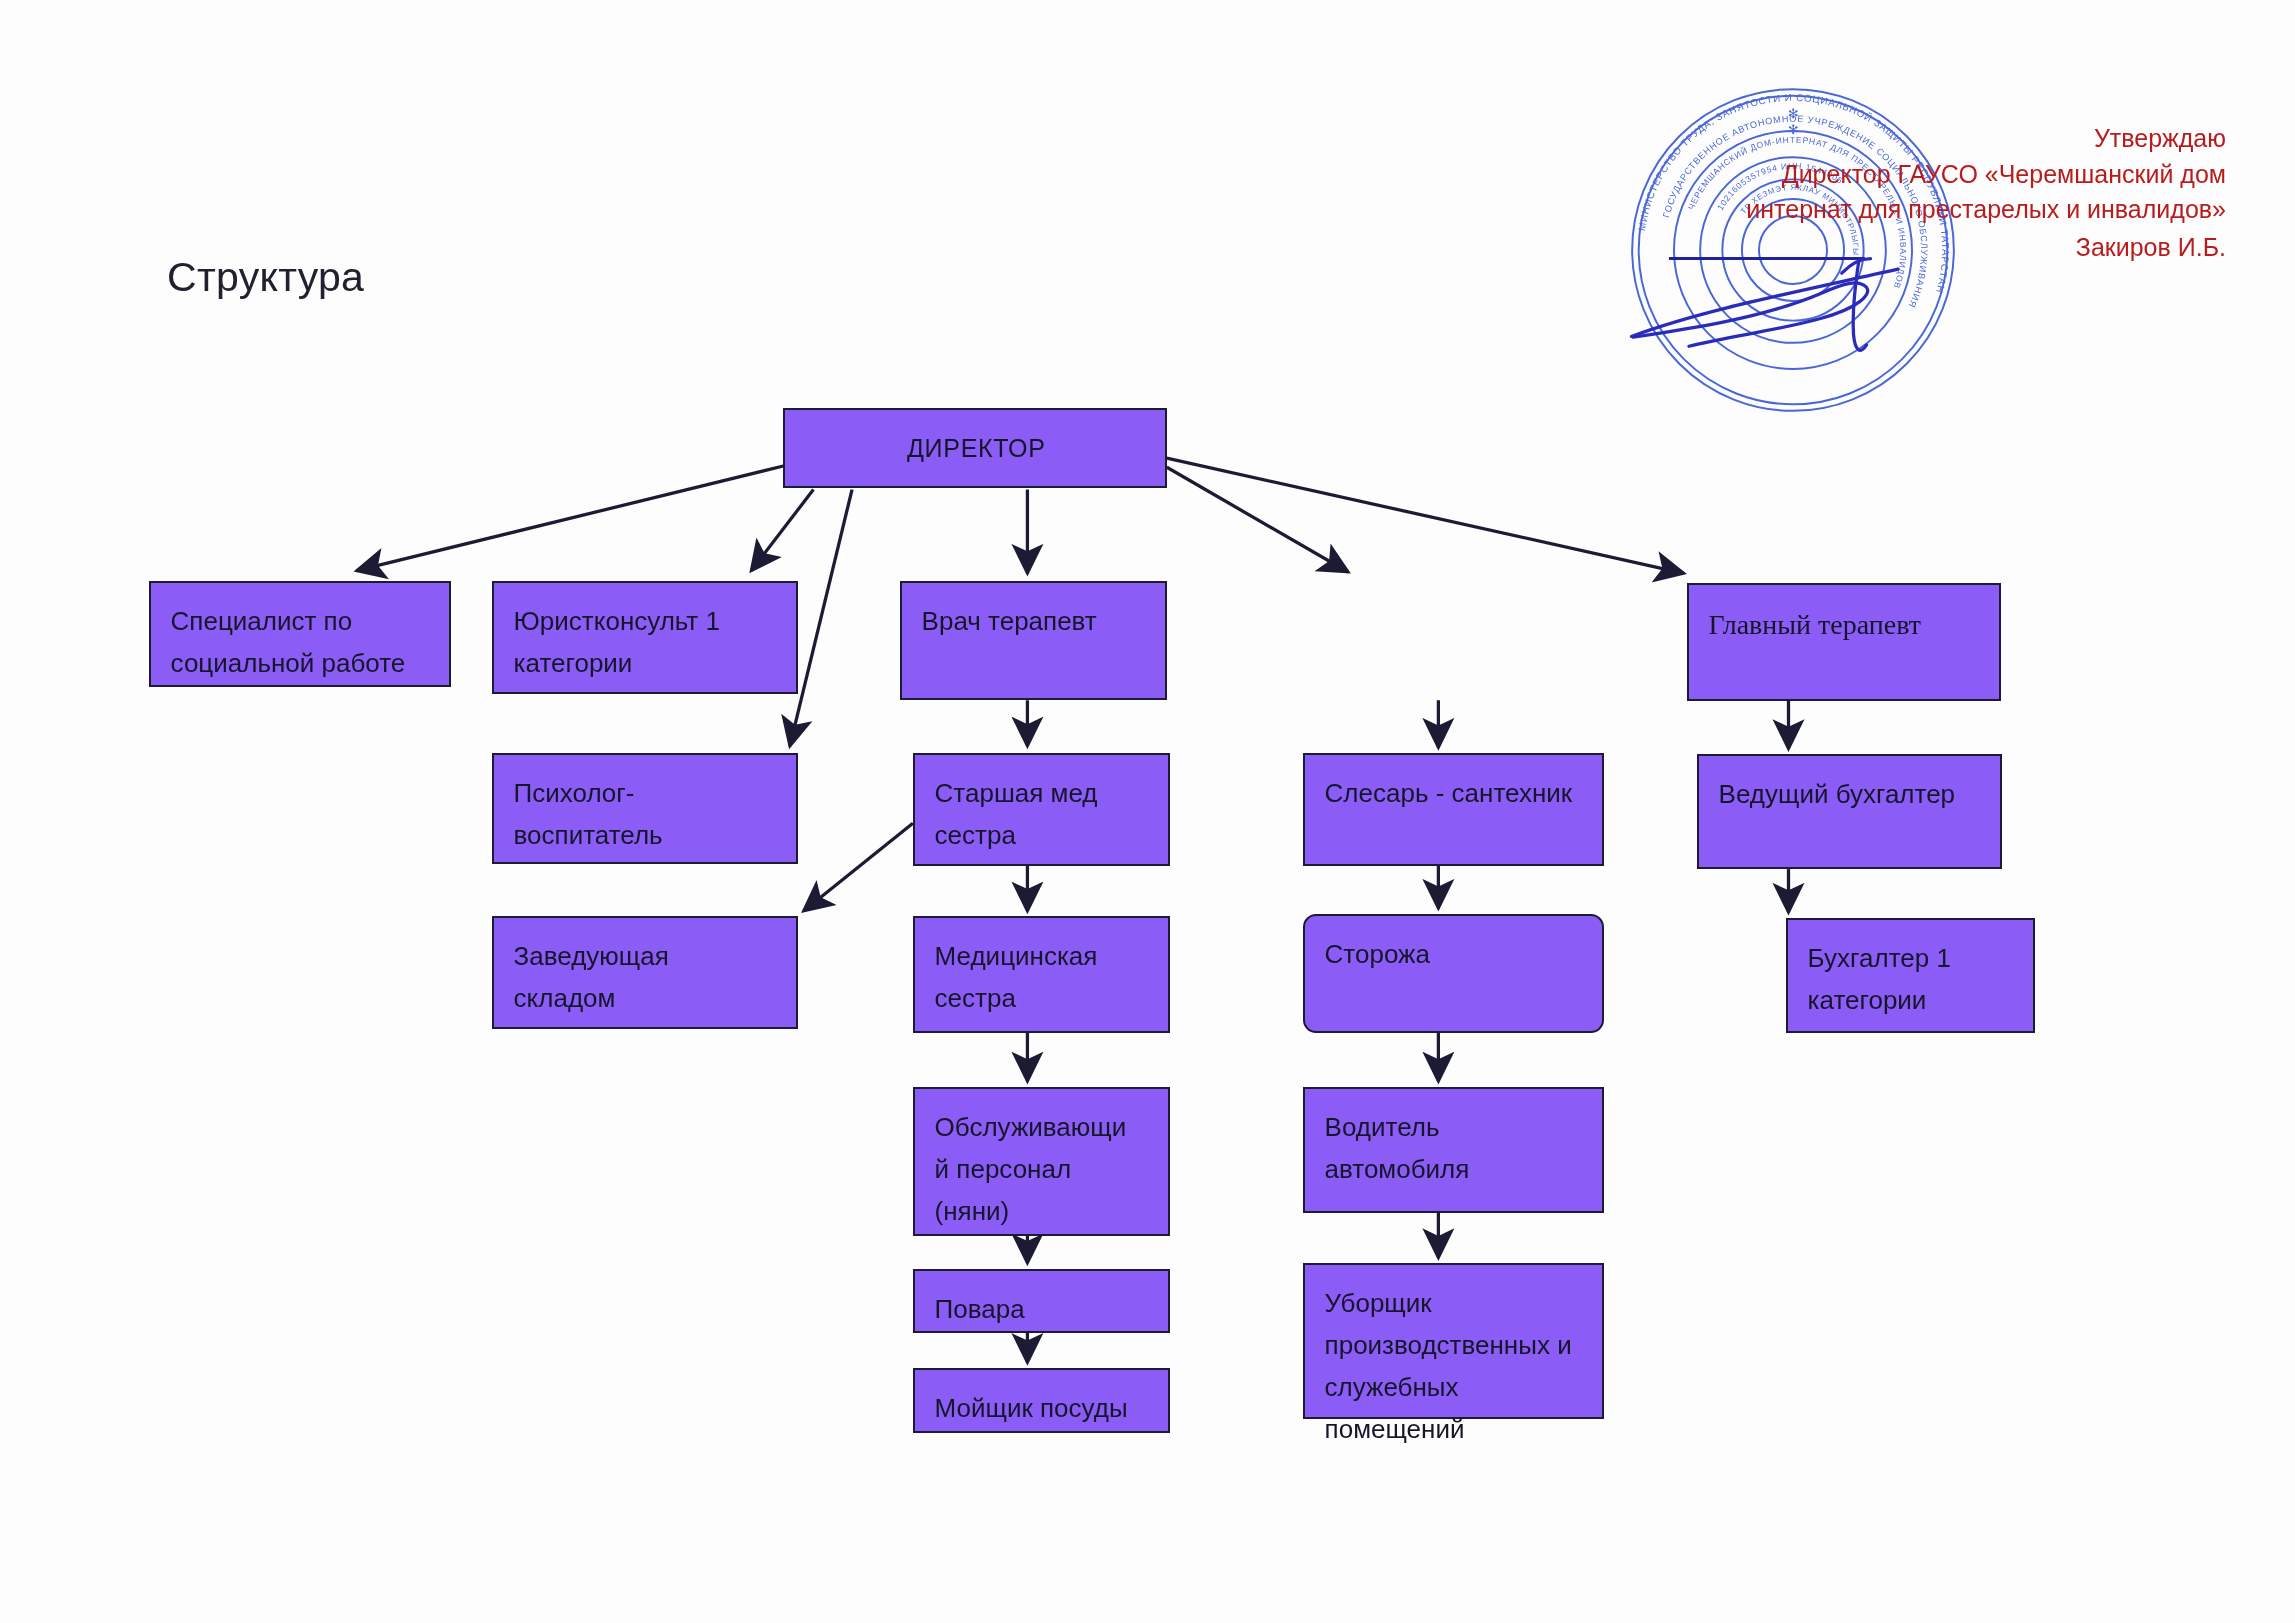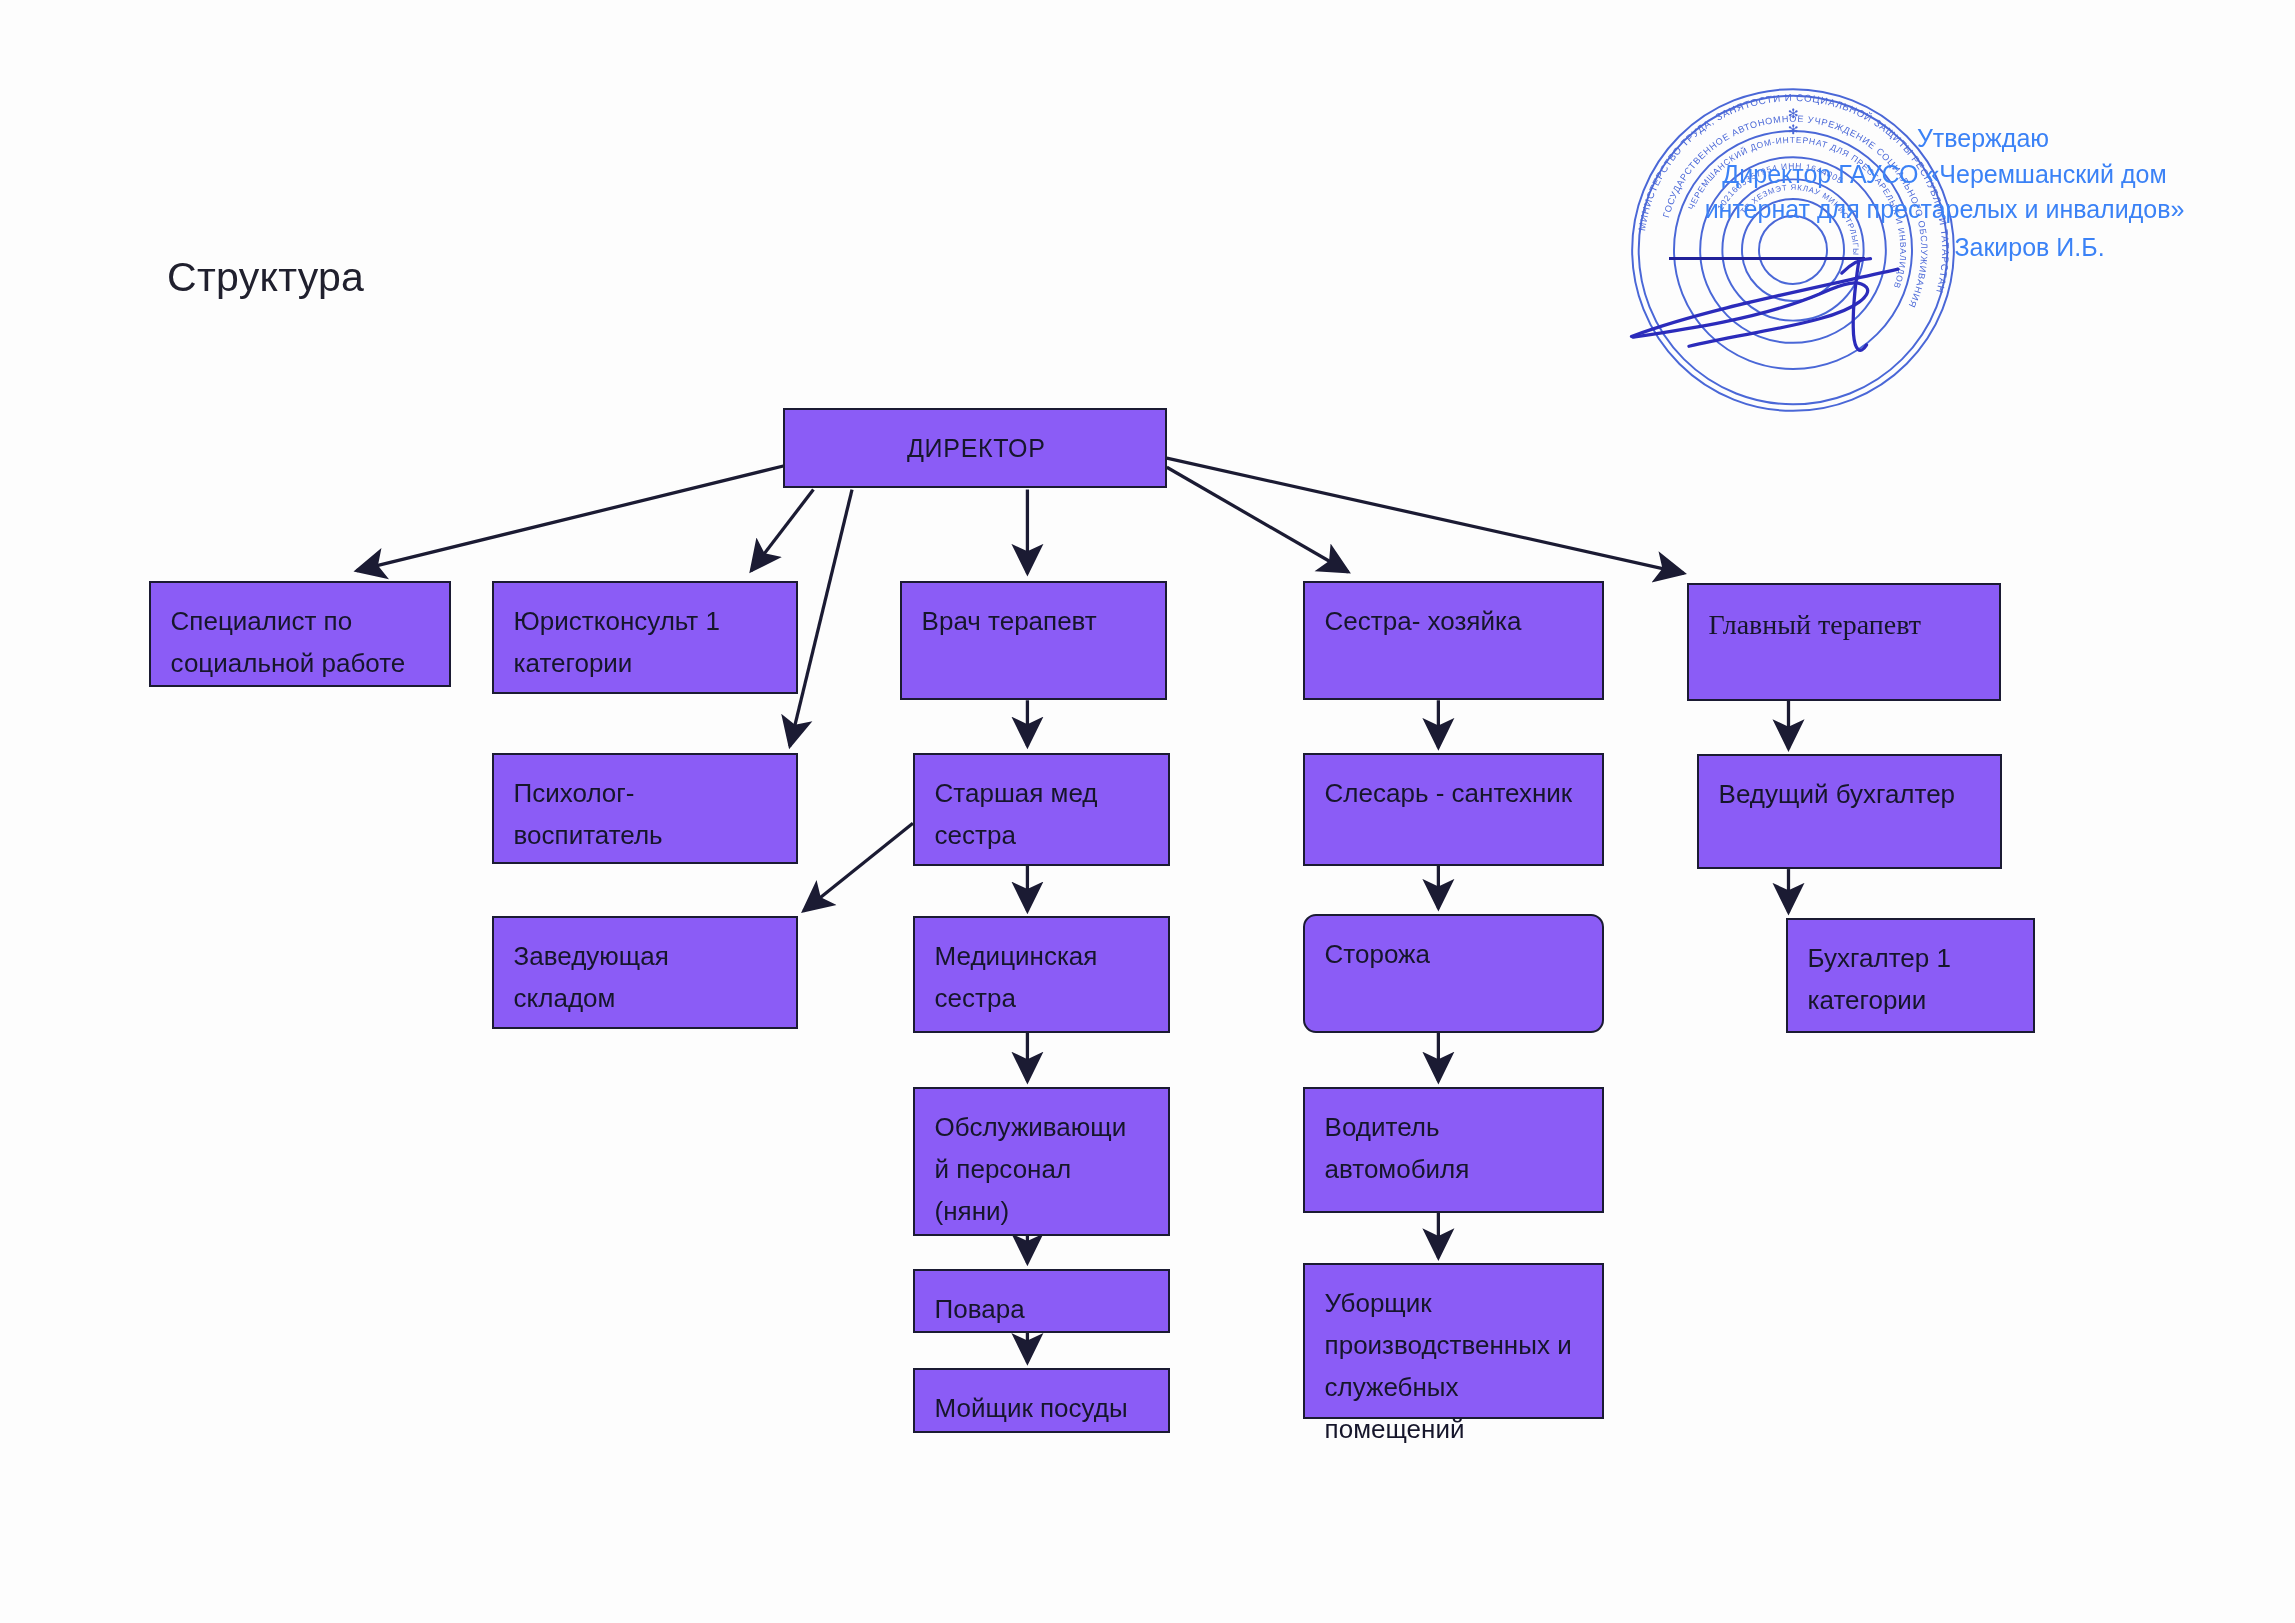--- a/index.html
+++ b/index.html
@@ -30,23 +30,23 @@
   }
 
   
   #approval-block {
     position: absolute;
     left: 1663px;
     top: 121px;
     width: 563px;
     font-size: 25px;
     line-height: 1.42;
-    color: #3b82f6;
+    color: #b91c1c;
     z-index: 6;
-    text-align: center;
+    text-align: right;
   }
   #approval-block .appr-line { white-space: nowrap; }
   #approval-block .appr-line.indent-1 { padding-left: 77px; }
   #approval-block .appr-line.signer {
     padding-left: 170px;
     margin-top: 2.6px;
   }
 
   
   #signature-rule {
@@ -228,23 +228,20 @@
         <span class="node-label">Специалист по
 социальной работе</span>
       </div>
       <div class="node" style="left: 492px; top: 581px; width: 306px; height: 113px;">
         <span class="node-label">Юристконсульт 1
 категории</span>
       </div>
       <div class="node" style="left: 900px; top: 581px; width: 267px; height: 119px;">
         <span class="node-label">Врач терапевт</span>
       </div>
-      <div class="node" style="left: 1303px; top: 581px; width: 301px; height: 119px;">
-        <span class="node-label">Сестра- хозяйка</span>
-      </div>
       <div class="node serif" style="left: 1687px; top: 583px; width: 314px; height: 118px;">
         <span class="node-label">Главный  терапевт</span>
       </div>
       <div class="node" style="left: 492px; top: 753px; width: 306px; height: 111px;">
         <span class="node-label">Психолог-
 воспитатель</span>
       </div>
       <div class="node" style="left: 913px; top: 753px; width: 257px; height: 113px;">
         <span class="node-label">Старшая мед
 сестра</span>

